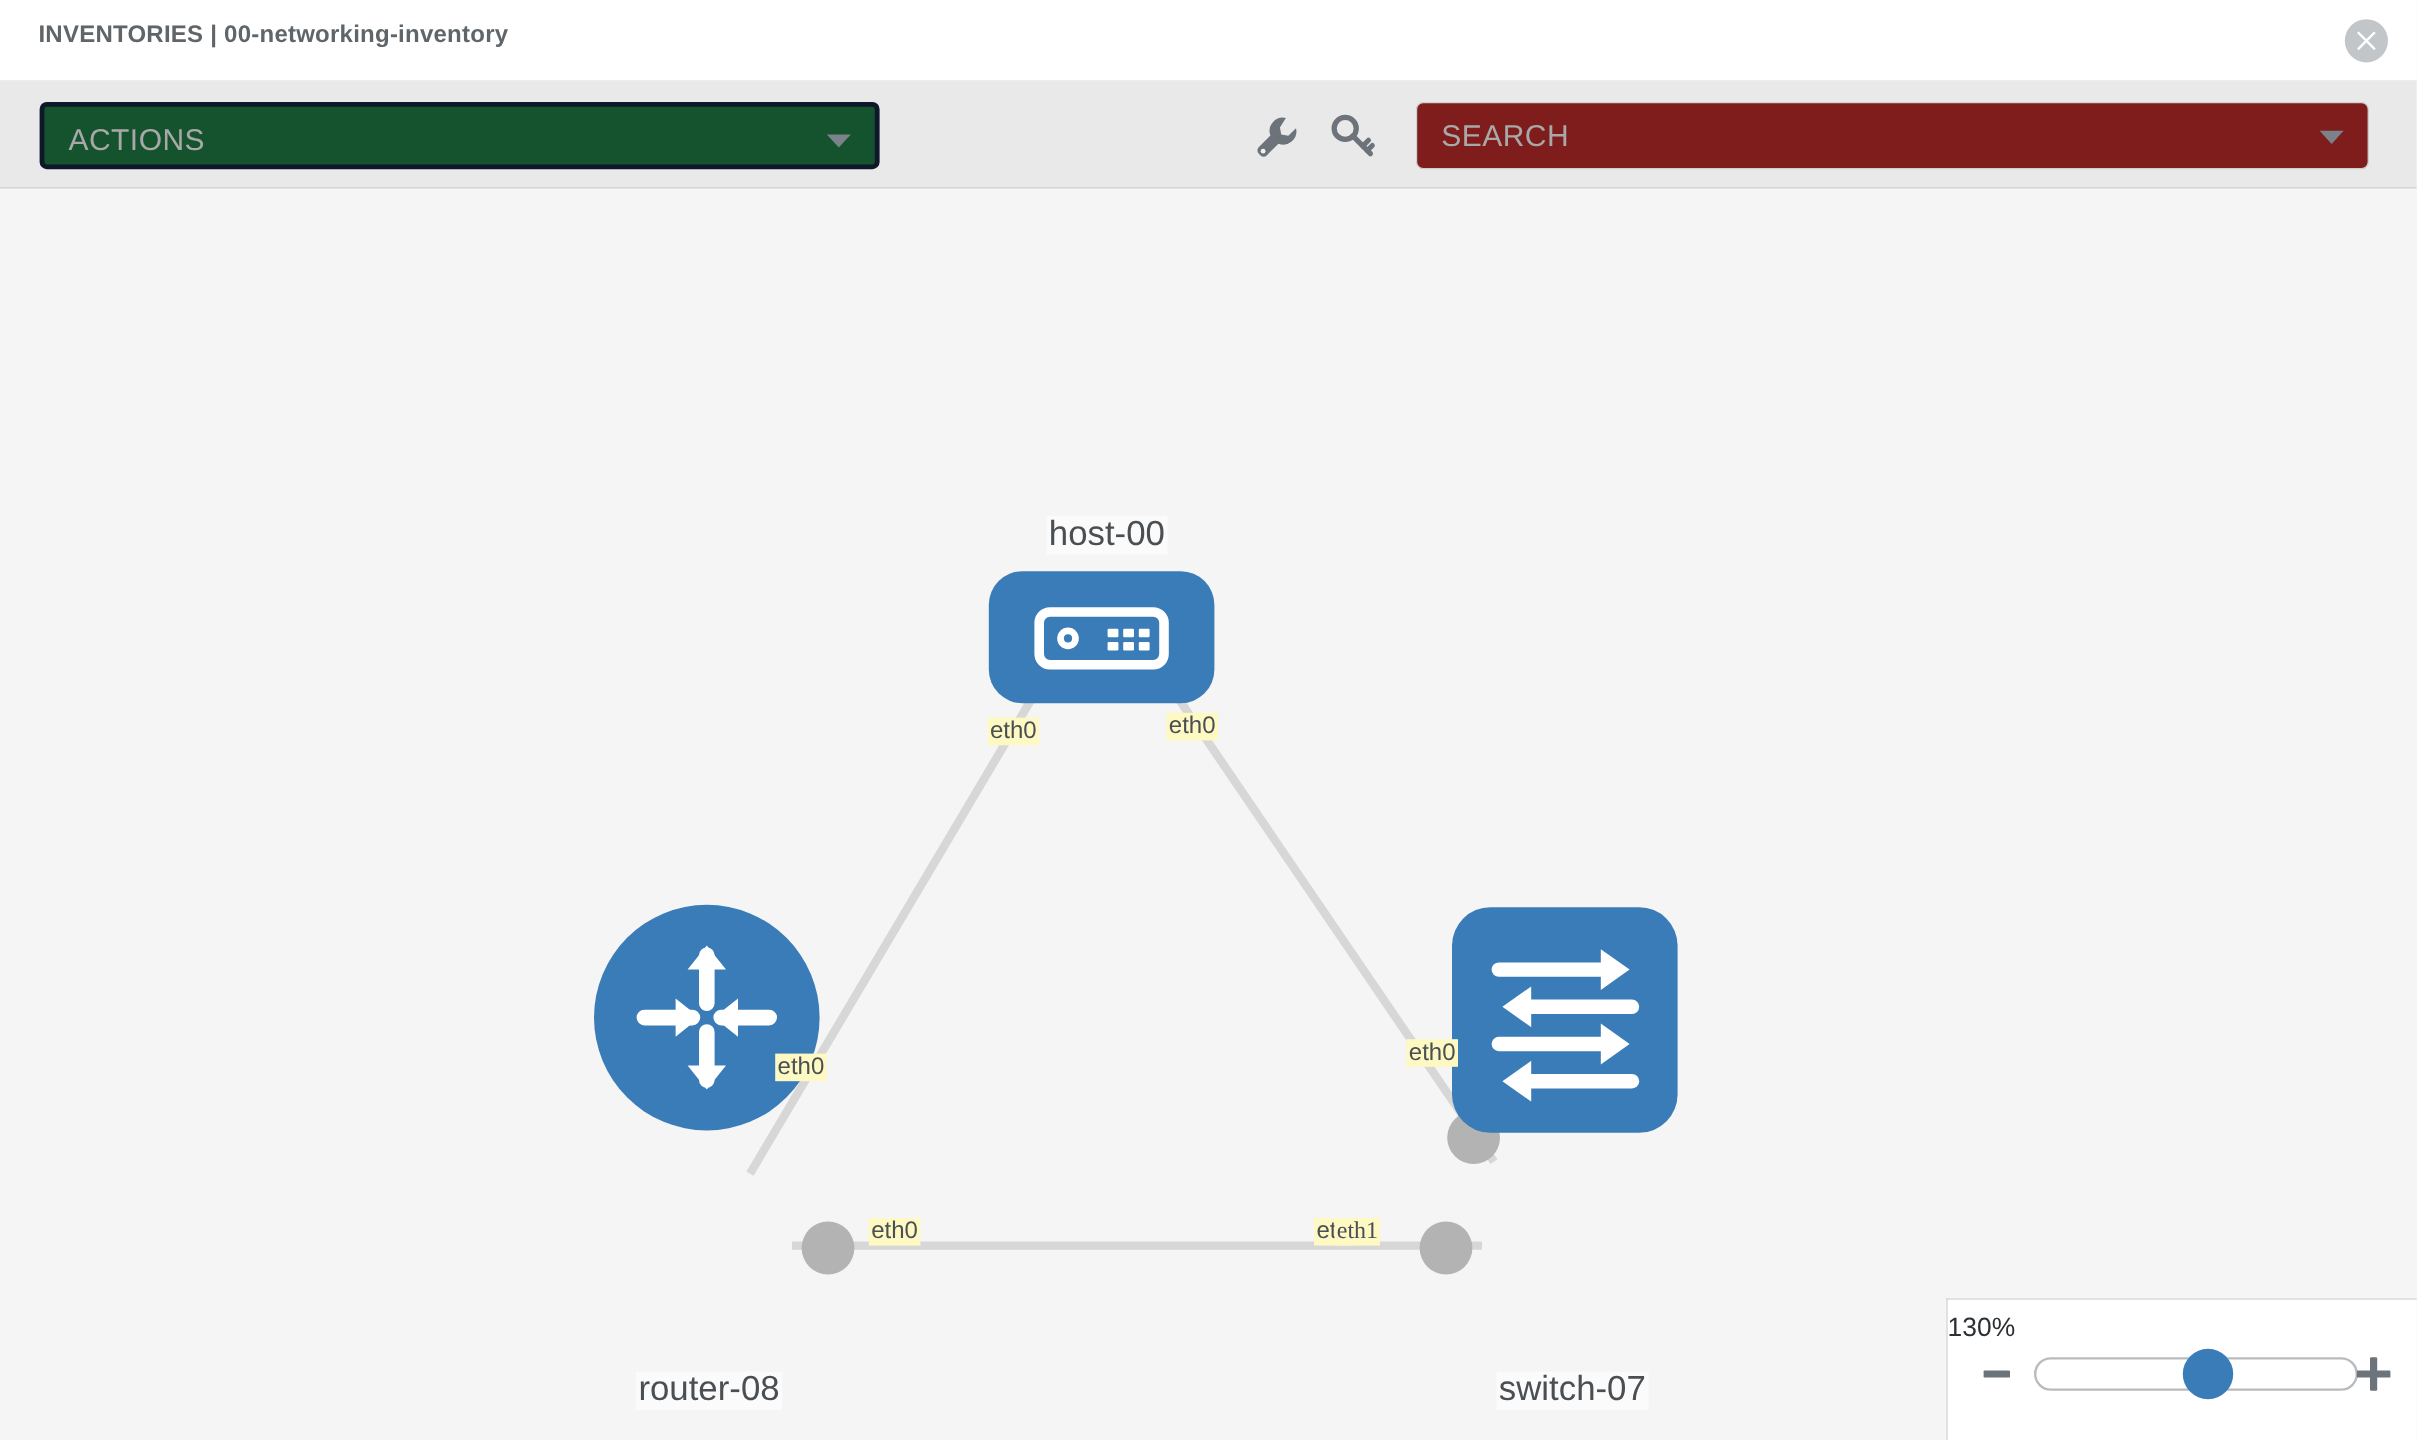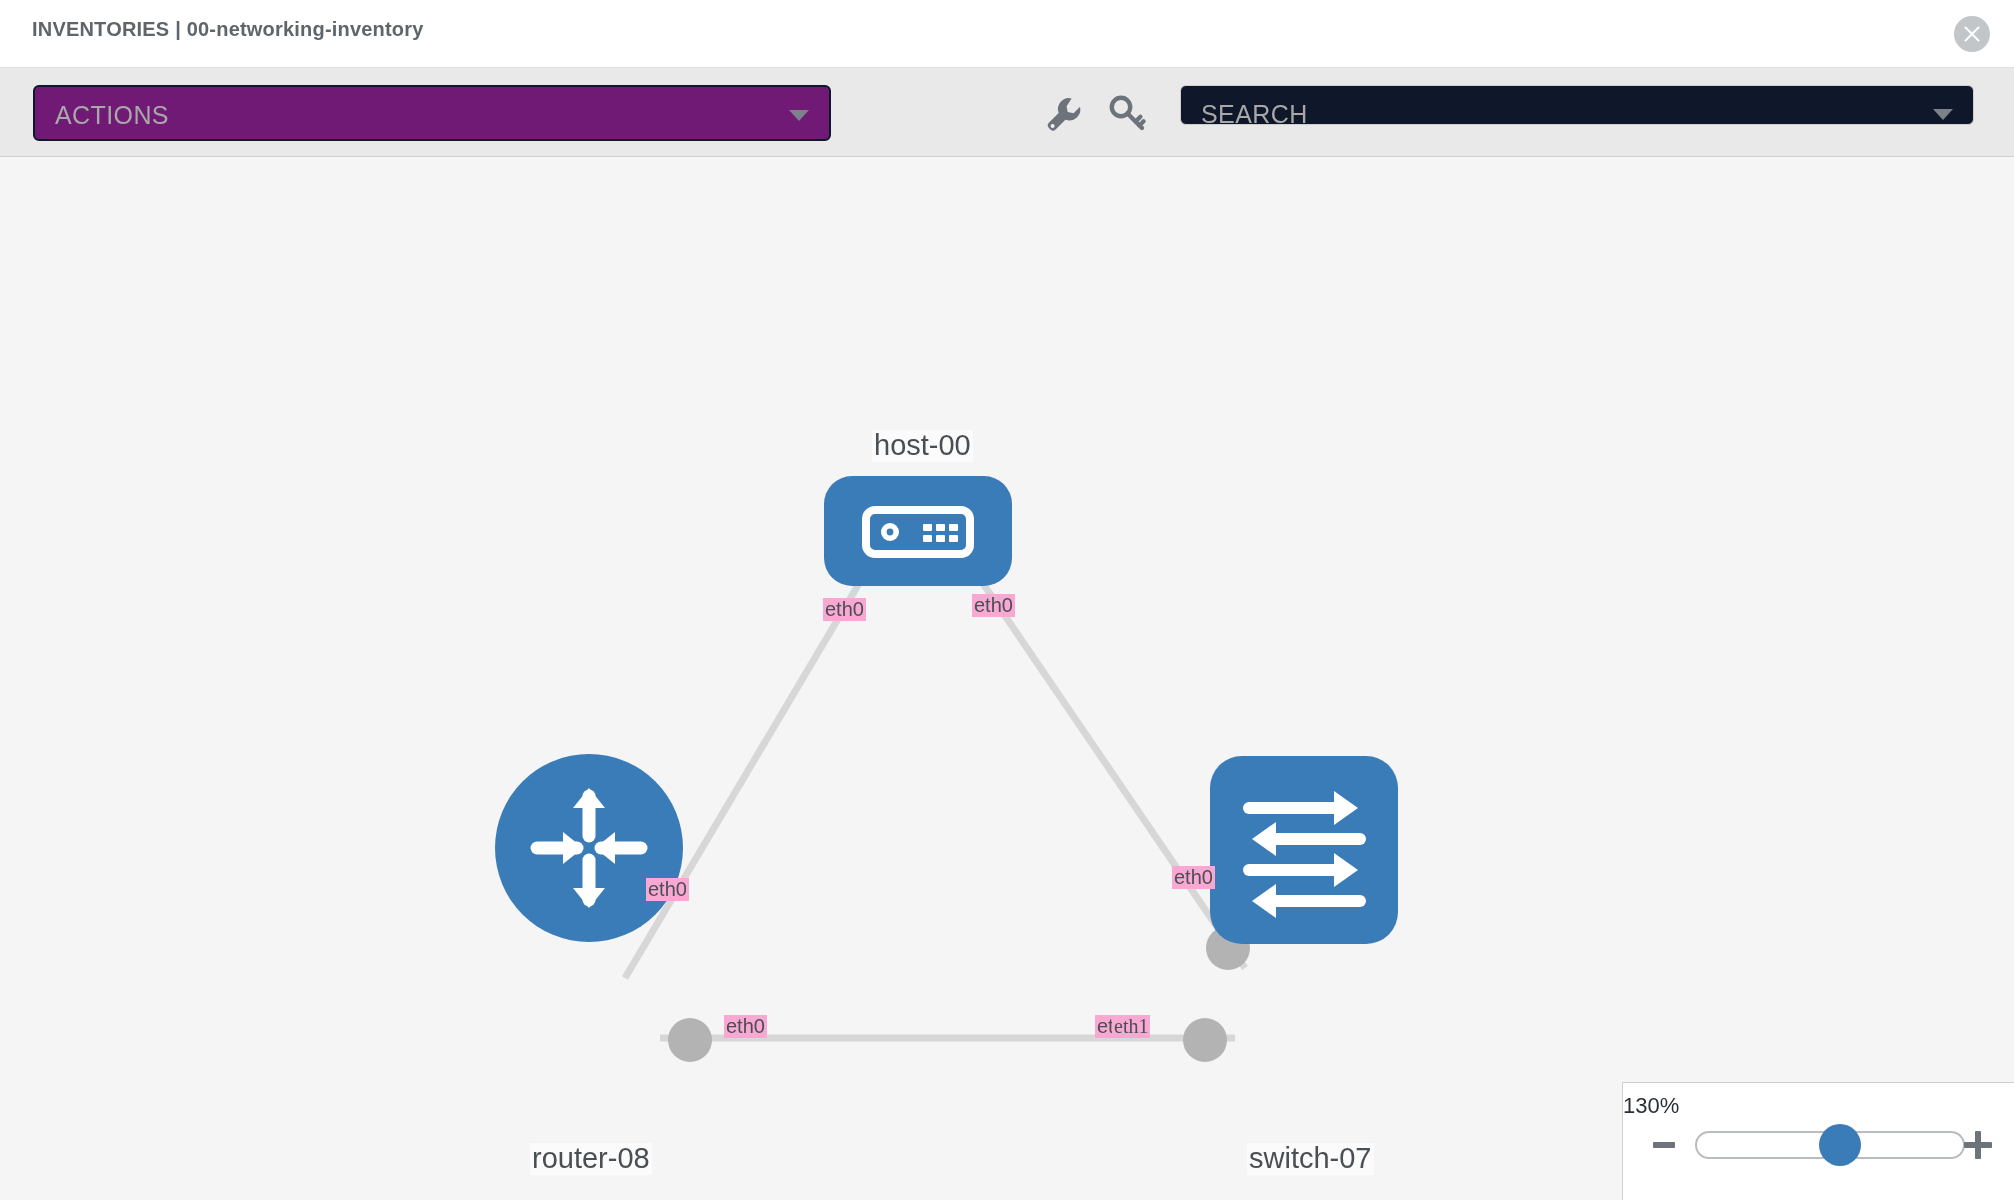--- a/index.html
+++ b/index.html
@@ -60,24 +60,24 @@
     height: 89px;
     background: #e9e9e9;
     border-bottom: 1px solid #d2d2d2;
     box-sizing: border-box;
   }
 
   .actions-select {
     position: absolute;
     left: 33px;
     top: 85px;
-    width: 798px;
+    width: 700px;
     height: 56px;
-    background: #701a75;
-    border: 2px solid #0f172a;
+    background: #14532d;
+    border: 4px solid #0f172a;
     border-radius: 6px;
     box-sizing: border-box;
     cursor: pointer;
   }
   .actions-label {
     position: absolute;
     left: 20px;
     top: 14px;
     font-size: 25px;
     color: #a8a8a8;
@@ -101,22 +101,22 @@
     cursor: pointer;
   }
   .tool-icon.wrench { left: 1038px; }
   .tool-icon.key    { left: 1104px; }
 
   .search-field {
     position: absolute;
     left: 1180px;
     top: 85px;
     width: 794px;
-    height: 40px;
-    background: #0f172a;
+    height: 56px;
+    background: #7f1d1d;
     border: 1px solid #cfcfcf;
     border-radius: 6px;
     box-sizing: border-box;
     cursor: text;
   }
   .search-label {
     position: absolute;
     left: 20px;
     top: 14px;
     font-size: 25px;
@@ -144,21 +144,21 @@
     color: #4a4f54;
     background: #fbfbfb;
     white-space: nowrap;
     padding: 0 2px;
     line-height: 1.1;
   }
   .iface-label {
     position: absolute;
     font-size: 20px;
     color: #4a4f54;
-    background: #f9a8d4;
+    background: #fef9c3;
     white-space: nowrap;
     padding: 0 2px;
     line-height: 1.15;
   }
 
   
   .zoom-panel {
     position: absolute;
     left: 1622px;
     top: 1082px;

